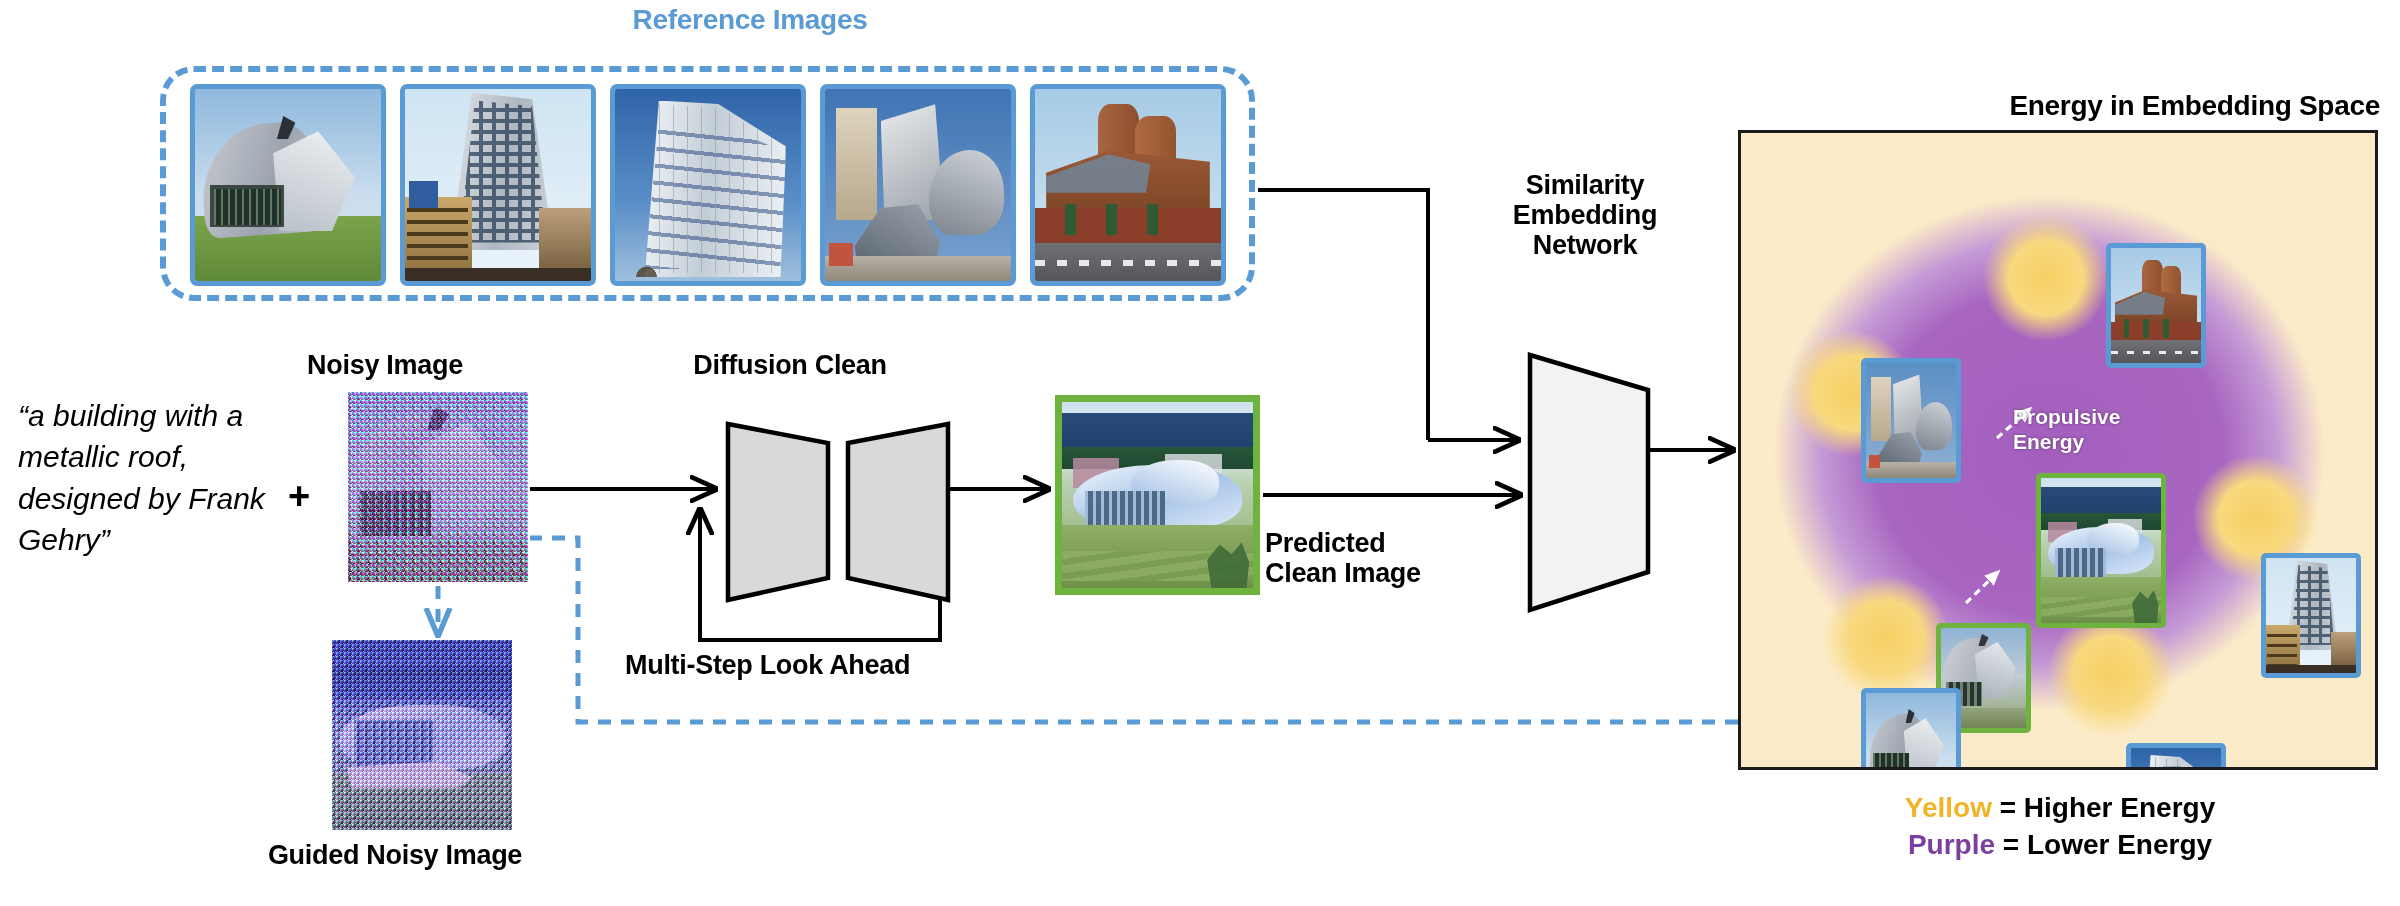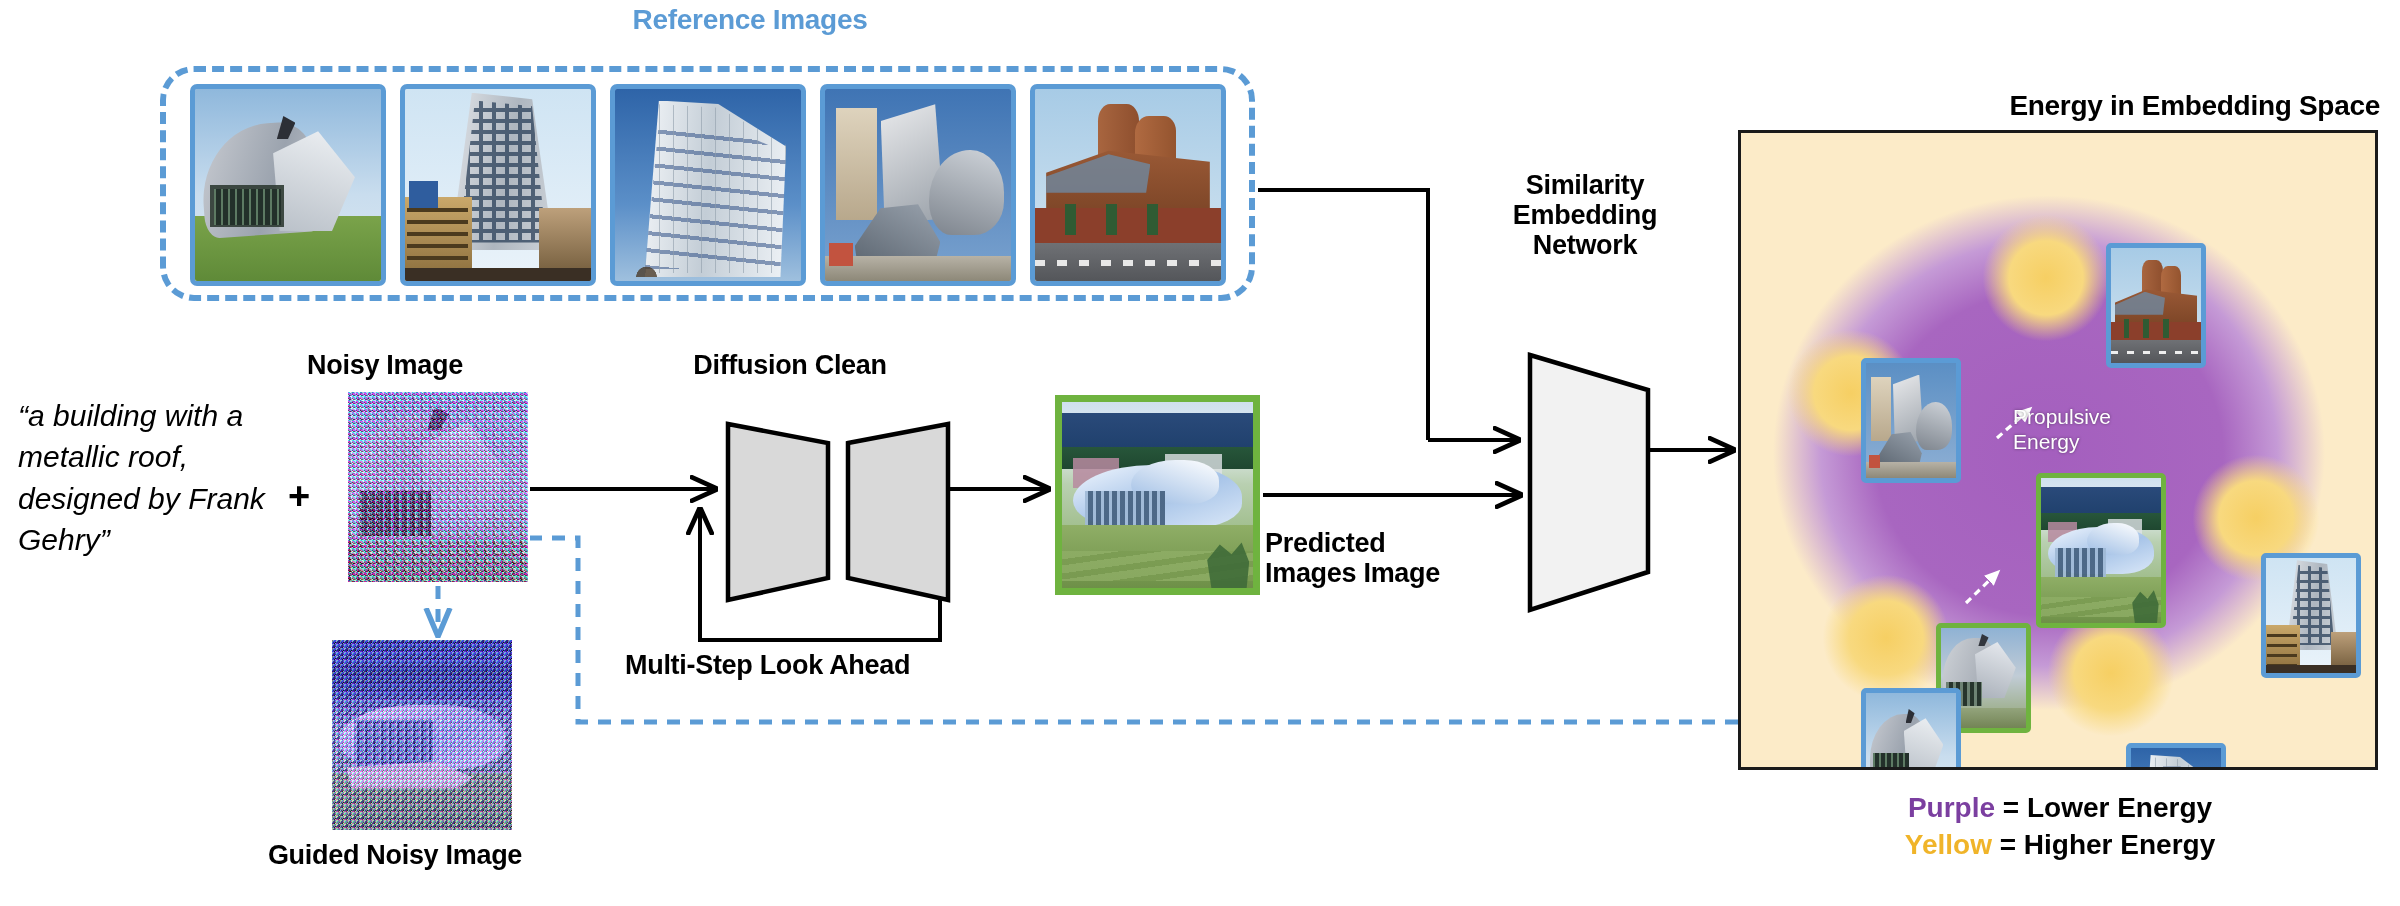--- a/index.html
+++ b/index.html
@@ -54,21 +54,21 @@
        radial-gradient(circle 88px at 365px 185px, #f6cf63 0%, #f8d97f 42%, rgba(248,217,127,0) 72%),
        radial-gradient(circle 88px at 575px 425px, #f6cf63 0%, #f8d97f 42%, rgba(248,217,127,0) 72%),
        radial-gradient(circle 88px at 205px 545px, #f6cf63 0%, #f8d97f 42%, rgba(248,217,127,0) 72%),
        radial-gradient(circle 88px at 430px 580px, #f6cf63 0%, #f8d97f 42%, rgba(248,217,127,0) 72%),
        radial-gradient(ellipse 300px 280px at 368px 360px, #a45fbe 0%, #a866c0 58%, #c59ad6 76%, rgba(252,235,200,0) 92%);
   }
   .emb-thumb{position:absolute;overflow:hidden;box-sizing:border-box;border-radius:5px;}
   .emb-blue{border:5px solid #5b9bd5;}
   .emb-green{border:5px solid #6fb33f;}
   #prop-label{position:absolute;left:272px;top:272px;width:130px;
-              color:#fff;font-size:21px;font-weight:normal;line-height:1.18;
+              color:#fff;font-size:21px;font-weight:bold;line-height:1.18;
               text-shadow:0 0 3px rgba(0,0,0,.45);}
 
   #legend{left:1800px;top:790px;width:520px;text-align:center;
           font-size:28px;font-weight:bold;line-height:1.32;}
   #legend .yel{color:#f0b429;}
   #legend .pur{color:#7b3fa0;}
 
   svg.overlay{position:absolute;left:0;top:0;width:2400px;height:906px;
               pointer-events:none;}
 </style>
@@ -229,21 +229,21 @@
        clip-path:polygon(6% 100%,0 24%,70% 0,100% 56%,90% 100%)"></div>
   <div class="ph" style="left:0;bottom:0;width:100%;height:34%;
        background:linear-gradient(#8fae66,#6e9048)"></div>
   <div class="ph" style="left:0;bottom:4%;width:100%;height:16%;
        background:repeating-linear-gradient(-8deg,#7b9c52 0 6px,#8fae66 6px 14px);opacity:.8"></div>
   <div class="ph" style="right:2%;bottom:0;width:22%;height:26%;background:#3f6b39;opacity:.9;
        clip-path:polygon(10% 100%,0 42%,30% 10%,58% 30%,82% 6%,100% 46%,94% 100%)"></div>
 </div>
 <div class="abs lbl" id="pred-title">
   <div>Predicted</div>
-  <div>Images Image</div>
+  <div>Clean Image</div>
 </div>
 
 <div class="abs lbl" id="sen-title">
   <div>Similarity</div>
   <div>Embedding</div>
   <div>Network</div>
 </div>
 
 <div class="abs lbl" id="apply-title">
 </div>
@@ -371,24 +371,24 @@
   </svg>
 
   <div id="prop-label">
     <div>Propulsive</div>
     <div>Energy</div>
   </div>
 </div>
 
 <div class="abs" id="legend">
   <div>
+    <span class="yel">Yellow</span><span> = Higher Energy</span>
+  </div>
+  <div>
     <span class="pur">Purple</span><span> = Lower Energy</span>
-  </div>
-  <div>
-    <span class="yel">Yellow</span><span> = Higher Energy</span>
   </div>
 </div>
 
 <svg class="overlay">
   <defs>
     <marker id="btip" viewBox="0 0 10 10" refX="9" refY="5" markerWidth="7" markerHeight="7" orient="auto">
       <path d="M0,0.5 L10,5 L0,9.5" fill="none" stroke="#000" stroke-width="1.7"></path>
     </marker>
     <marker id="blutip" viewBox="0 0 10 10" refX="8" refY="5" markerWidth="6" markerHeight="6" orient="auto">
       <path d="M0,1 L9.5,5 L0,9" fill="none" stroke="#5b9bd5" stroke-width="1.8"></path>

